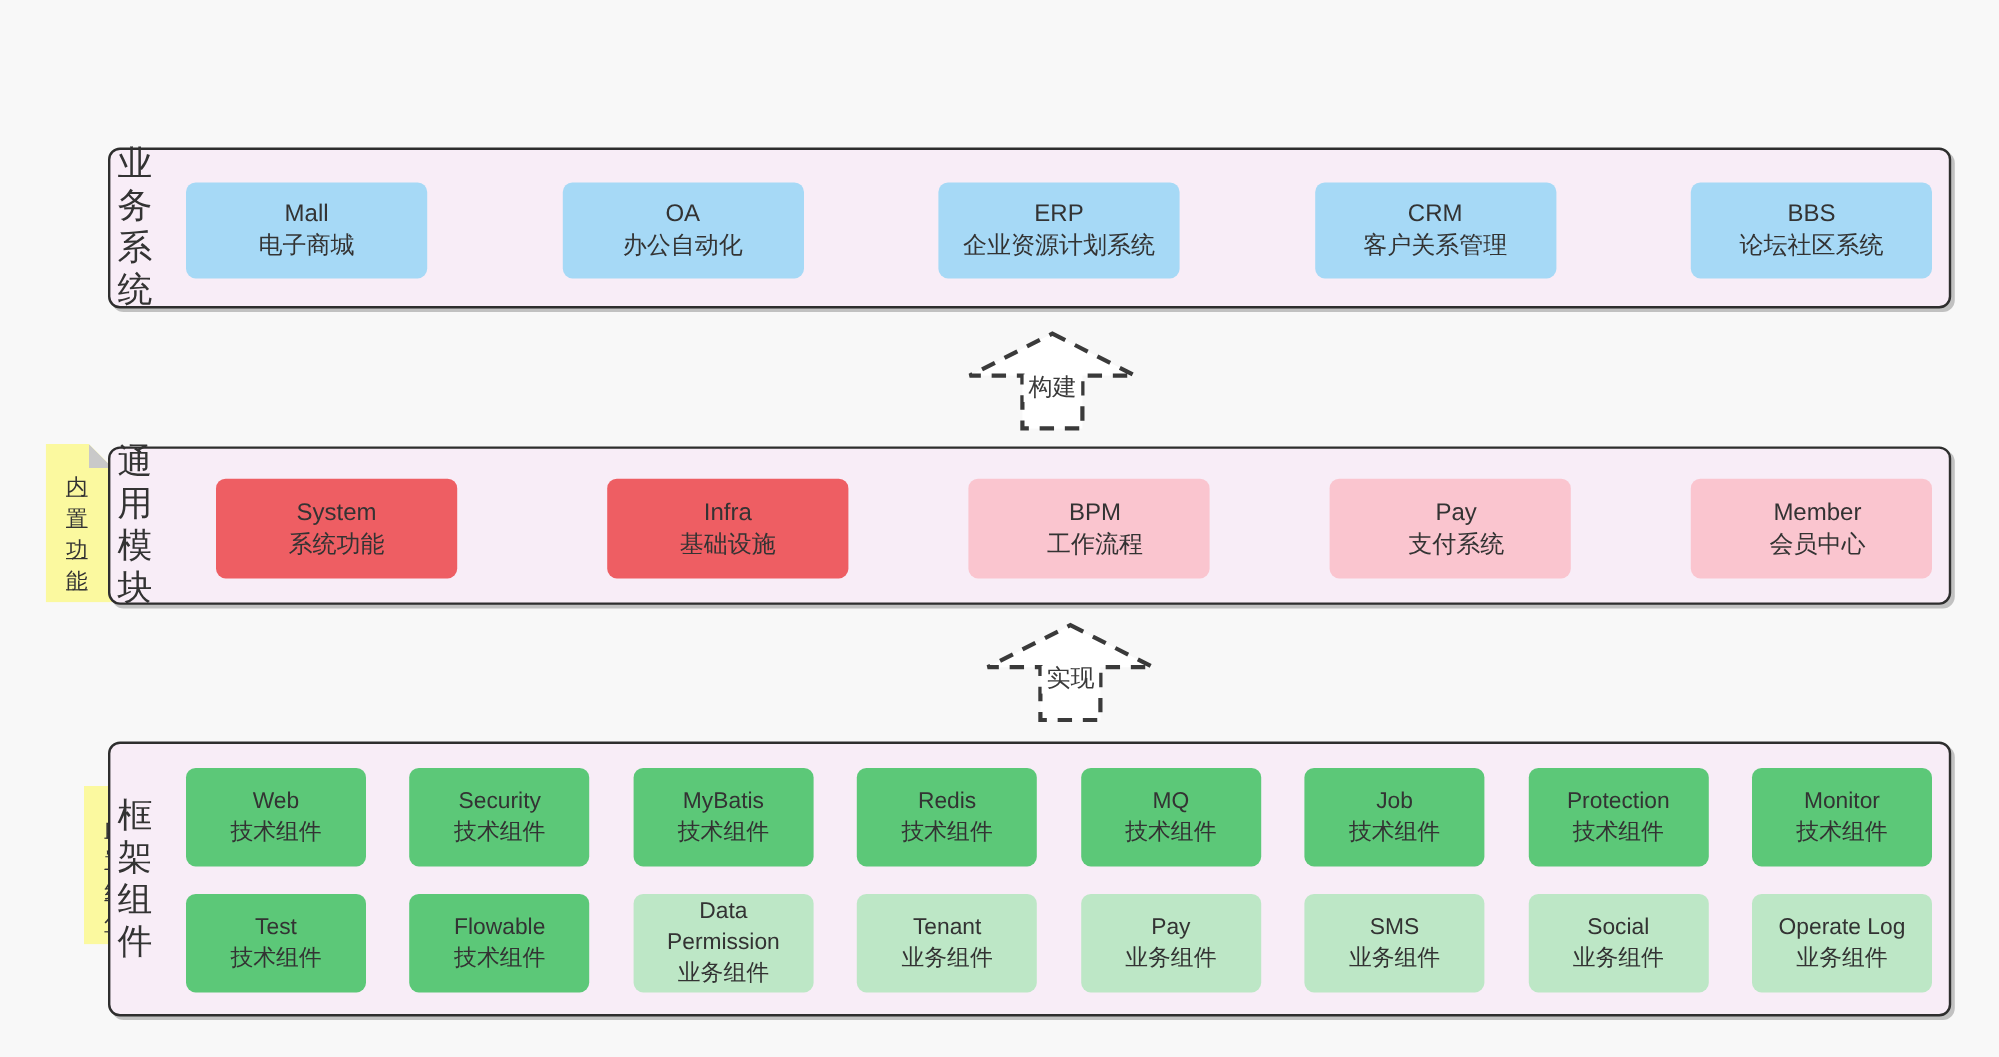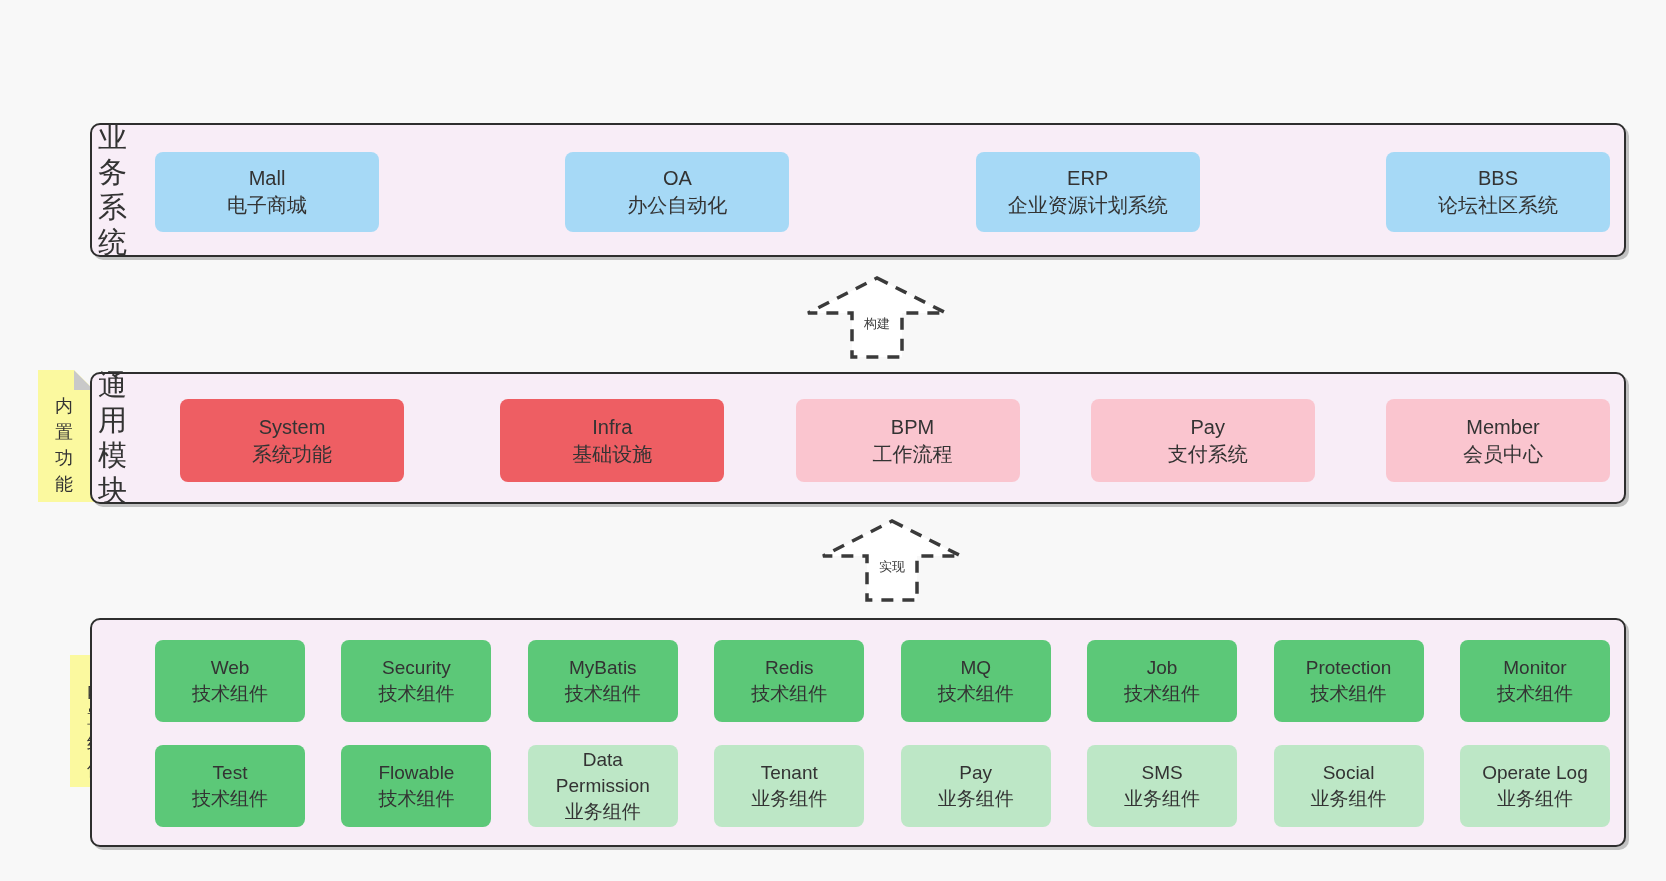--- a/index.html
+++ b/index.html
@@ -27,50 +27,51 @@
   .row{position:absolute;left:63px;right:14px;display:flex;justify-content:space-between;}
   #layer-business .row{top:27px;height:80px;}
   #layer-modules .row{top:25px;height:83px;}
   #layer-components .row-1{top:20px;height:82px;}
   #layer-components .row-2{top:125px;height:82px;}
   .box{
     box-sizing:border-box;border-radius:8px;padding:2px 14px;
     display:flex;flex-direction:column;justify-content:center;align-items:center;
     text-align:center;font-size:20px;line-height:27px;color:#333;
   }
-  .cols6 .box{width:224px;}
+  .cols6 .box{width:201px;}
   .cols8 .box{width:150px;font-size:19px;line-height:26px;}
   .box.blue{background:#a6d9f6;}
   .box.red{background:#ee5e63;margin-left:25px;}
   .box.pink{background:#fac5cf;padding-left:24px;}
   .box.green{background:#5cc878;}
   .box.green-light{background:#bde7c6;}
   
   .tag{
     position:absolute;left:38px;width:56px;height:132px;background:#fbf99f;z-index:0;
     clip-path:polygon(0 0,36px 0,56px 20px,56px 100%,0 100%);
+    text-decoration:underline;
   }
   #tag-modules{top:370px;}
   #tag-components{top:655px;margin-left:32px;}
   .tag .fold{
     position:absolute;top:0;right:0;width:20px;height:20px;background:#c9c9c9;
     clip-path:polygon(0 0,100% 100%,0 100%);
   }
   .tag-label{
     margin:23px 0 0 17px;width:18px;font-size:18px;line-height:26px;
     word-break:break-all;text-align:center;color:#333;
   }
   
   .arrow{position:absolute;width:142px;height:83px;z-index:2;}
   #arrow-build{left:806px;top:276px;}
   #arrow-implement{left:821px;top:519px;}
   .arrow svg{overflow:visible;display:block;}
   .arrow-label{
     position:absolute;top:36px;left:50%;transform:translateX(-50%);
-    background:#ffffff;padding:1px 4px;font-size:13px;line-height:21px;
+    background:#ffffff;padding:1px 4px;font-size:20px;line-height:21px;
     color:#3a3a3a;white-space:nowrap;
   }
 </style>
 </head>
 <body>
 
 <div class="canvas">
 
   <div class="tag" id="tag-modules">
     <div class="fold"></div>
@@ -90,20 +91,24 @@
           <div class="box-title">Mall</div>
           <div class="box-subtitle">电子商城</div>
         </div>
         <div class="box blue">
           <div class="box-title">OA</div>
           <div class="box-subtitle">办公自动化</div>
         </div>
         <div class="box blue">
           <div class="box-title">ERP</div>
           <div class="box-subtitle">企业资源计划系统</div>
+        </div>
+        <div class="box blue">
+          <div class="box-title">CRM</div>
+          <div class="box-subtitle">客户关系管理</div>
         </div>
         <div class="box blue">
           <div class="box-title">BBS</div>
           <div class="box-subtitle">论坛社区系统</div>
         </div>
       </div>
   </section>
 
   <div class="arrow" id="arrow-build">
     <svg width="142" height="83" viewBox="0 0 142 83">
@@ -141,20 +146,23 @@
   </section>
 
   <div class="arrow" id="arrow-implement">
     <svg width="142" height="83" viewBox="0 0 142 83">
       <polygon points="71,2 140,37 96,37 96,81 46,81 46,37 2,37" fill="#ffffff" stroke="#3a3a3a" stroke-width="3.5" stroke-dasharray="12 9"></polygon>
     </svg>
     <div class="arrow-label">实现</div>
   </div>
 
   <section class="layer" id="layer-components">
+    <div class="vlabel">
+        <span>框架组件</span>
+      </div>
     <div class="row row-1 cols8">
         <div class="box green">
           <div class="box-title">Web</div>
           <div class="box-subtitle">技术组件</div>
         </div>
         <div class="box green">
           <div class="box-title">Security</div>
           <div class="box-subtitle">技术组件</div>
         </div>
         <div class="box green">

